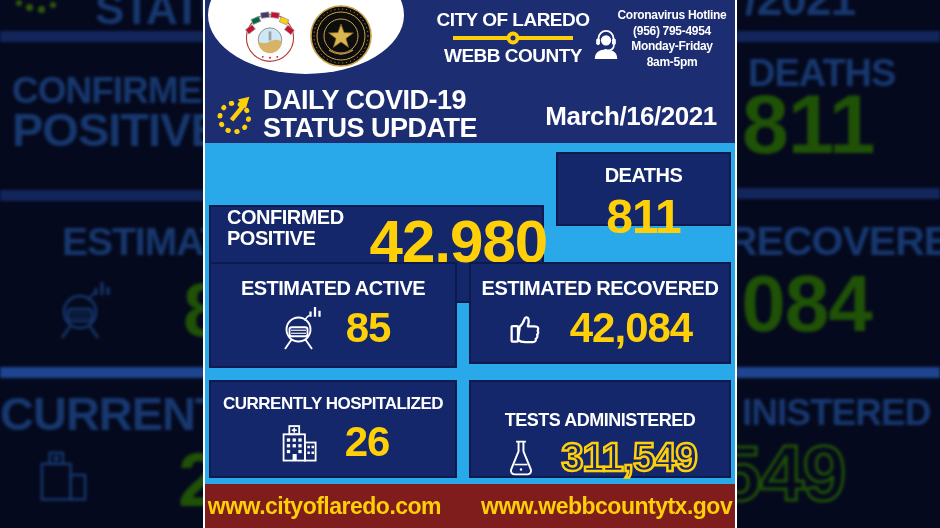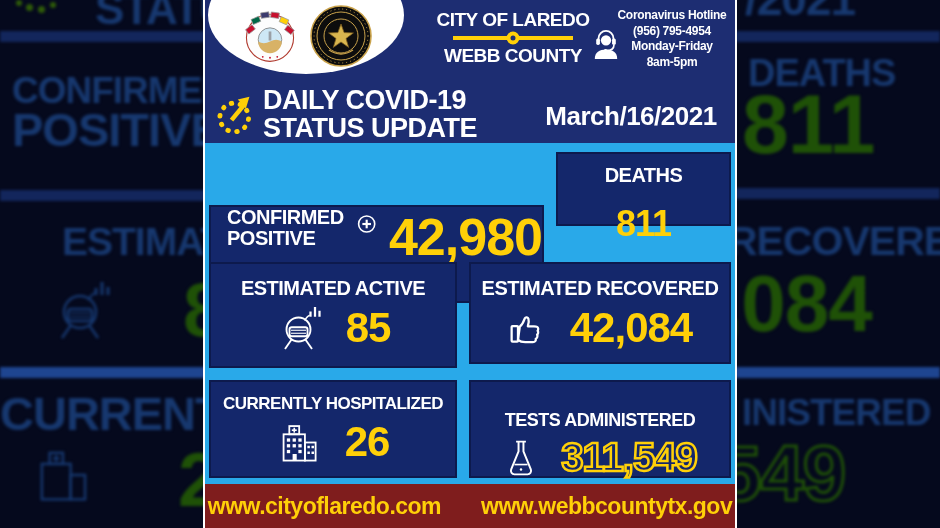--- a/index.html
+++ b/index.html
@@ -44,24 +44,24 @@
 
   .stats-bg{position:absolute;left:0;top:143px;width:530px;height:341px;background:#29A9E9;}
   .box{position:absolute;background:#14276B;border:2px solid #0D1A4D;box-sizing:border-box;color:#fff;}
   .lbl{font-weight:800;letter-spacing:-0.5px;font-stretch:condensed;}
   .val{font-weight:800;color:#FFD008;letter-spacing:-1px;font-stretch:condensed;}
   .val-outline{color:transparent;-webkit-text-stroke:2.5px #FFD008;}
   @supports not (-webkit-text-stroke:1px black){.val-outline{color:#FFD008;}}
 
   #box-confirmed{left:4px;top:14px;width:335px;height:98px;display:flex;align-items:flex-start;padding-left:16px;gap:13px;margin-top:48px;}
   #box-confirmed .lbl{font-size:20px;line-height:21px;}
-  #box-confirmed .val{font-size:52px;}
+  #box-confirmed .val{font-size:60px;}
   #box-deaths{left:351px;top:9px;width:175px;height:74px;text-align:center;}
   #box-deaths .lbl{font-size:20px;margin-top:10px;}
-  #box-deaths .val{font-size:36px;margin-top:16px;}
+  #box-deaths .val{font-size:48px;margin-top:2px;}
   #box-active{left:4px;top:119px;width:248px;height:106px;text-align:center;}
   #box-active .lbl{font-size:20px;margin-top:13px;}
   #box-recovered{left:264px;top:119px;width:262px;height:102px;text-align:center;}
   #box-recovered .lbl{font-size:20px;margin-top:13px;}
   #box-hosp{left:4px;top:237px;width:248px;height:98px;text-align:center;}
   #box-hosp .lbl{font-size:17px;margin-top:12px;}
   #box-tests{left:264px;top:237px;width:262px;height:98px;text-align:center;}
   #box-tests .lbl{font-size:18px;margin-top:28px;}
   .iconrow{display:flex;align-items:center;justify-content:center;gap:22px;margin-top:4px;}
   .iconrow .val{font-size:42px;}

